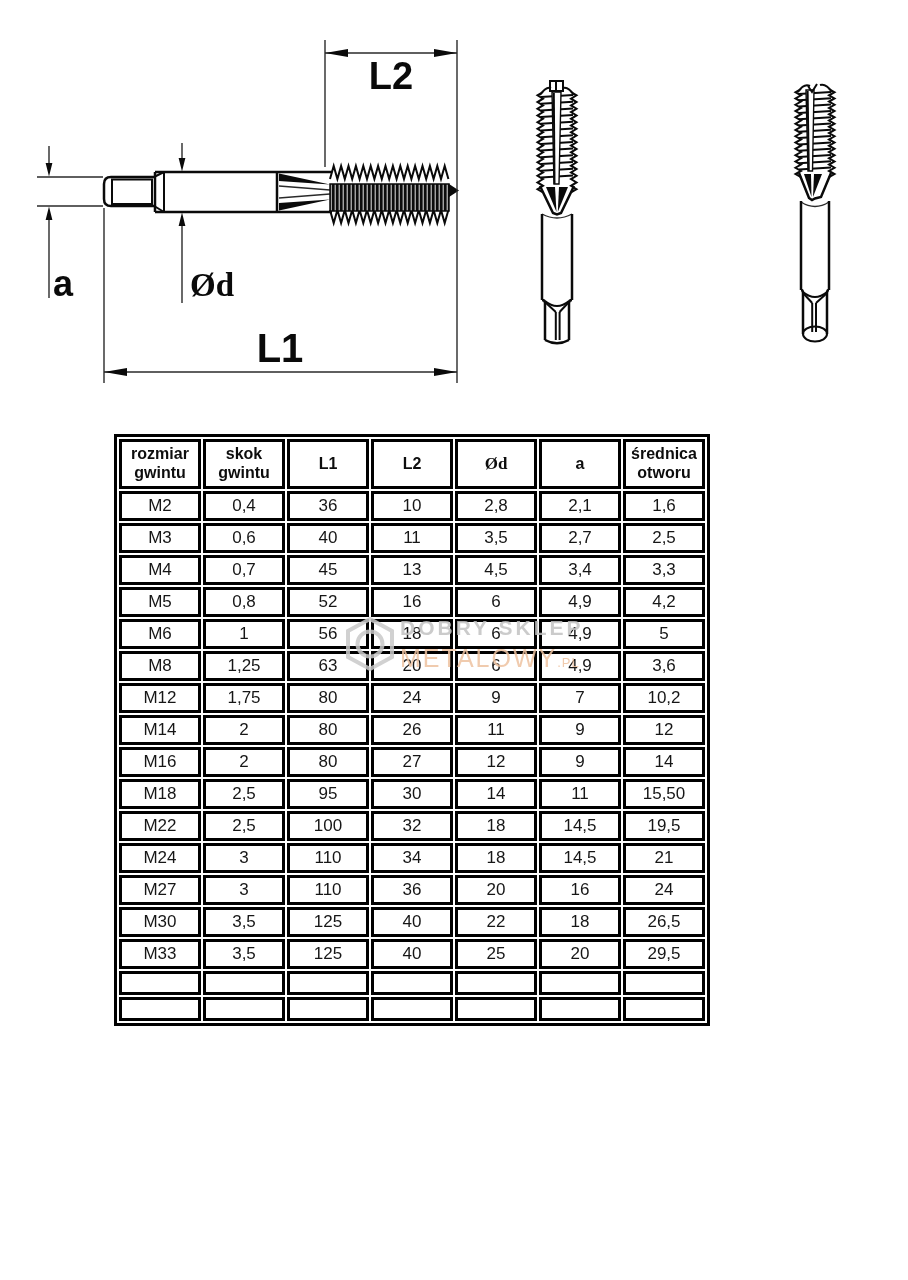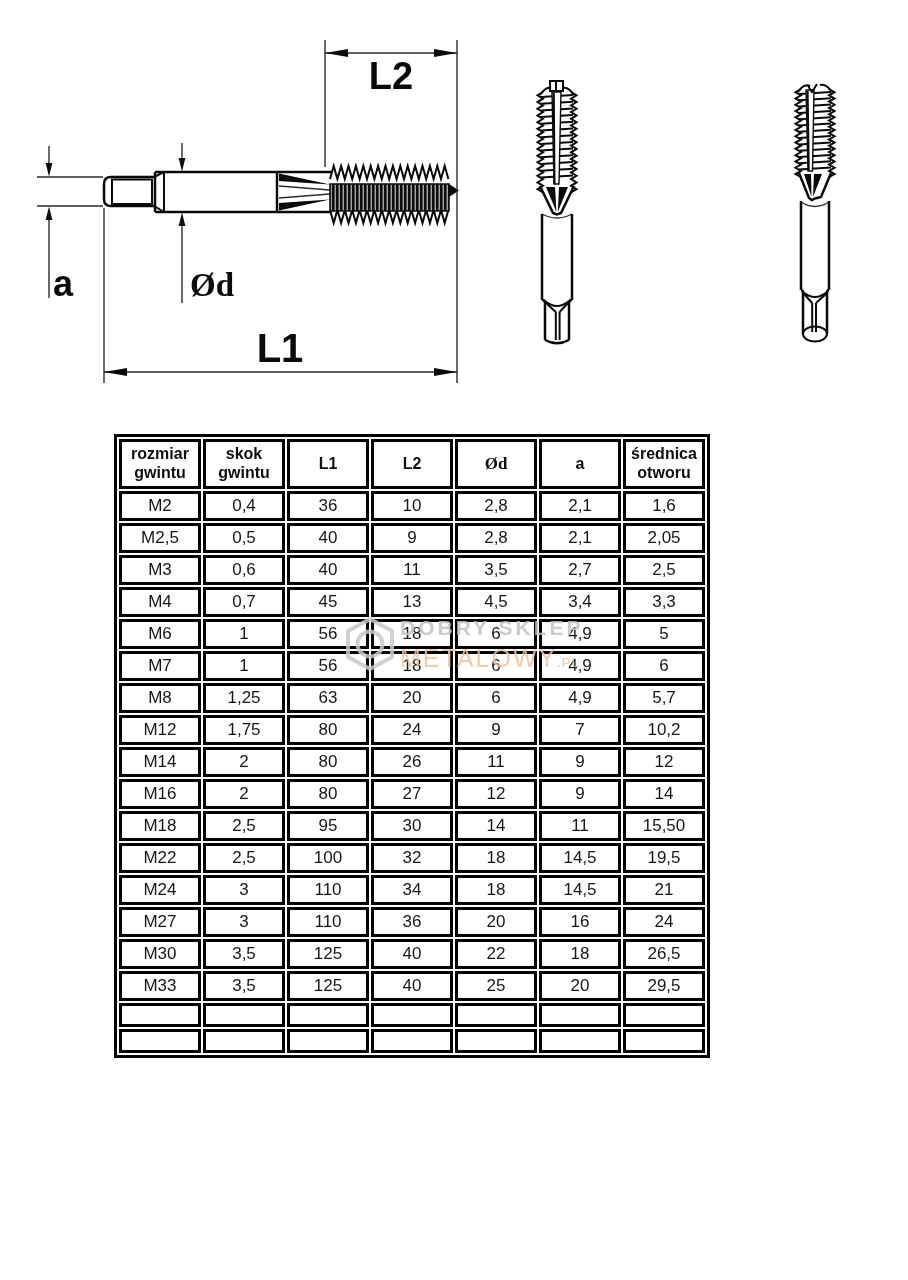--- a/index.html
+++ b/index.html
@@ -235,72 +235,63 @@
         <tr>
           <td>M2</td>
           <td>0,4</td>
           <td>36</td>
           <td>10</td>
           <td>2,8</td>
           <td>2,1</td>
           <td>1,6</td>
         </tr>
         <tr>
-          <td>M2,5</td>
-          <td>0,5</td>
-          <td>40</td>
-          <td>9</td>
-          <td>2,8</td>
-          <td>2,1</td>
-          <td>2,05</td>
-        </tr>
-        <tr>
           <td>M3</td>
           <td>0,6</td>
           <td>40</td>
           <td>11</td>
           <td>3,5</td>
           <td>2,7</td>
           <td>2,5</td>
         </tr>
         <tr>
           <td>M4</td>
           <td>0,7</td>
           <td>45</td>
           <td>13</td>
           <td>4,5</td>
           <td>3,4</td>
           <td>3,3</td>
         </tr>
         <tr>
+          <td>M5</td>
+          <td>0,8</td>
+          <td>52</td>
+          <td>16</td>
+          <td>6</td>
+          <td>4,9</td>
+          <td>4,2</td>
+        </tr>
+        <tr>
           <td>M6</td>
           <td>1</td>
           <td>56</td>
           <td>18</td>
           <td>6</td>
           <td>4,9</td>
           <td>5</td>
         </tr>
         <tr>
-          <td>M7</td>
-          <td>1</td>
-          <td>56</td>
-          <td>18</td>
-          <td>6</td>
-          <td>4,9</td>
-          <td>6</td>
-        </tr>
-        <tr>
           <td>M8</td>
           <td>1,25</td>
           <td>63</td>
           <td>20</td>
           <td>6</td>
           <td>4,9</td>
-          <td>5,7</td>
+          <td>3,6</td>
         </tr>
         <tr>
           <td>M12</td>
           <td>1,75</td>
           <td>80</td>
           <td>24</td>
           <td>9</td>
           <td>7</td>
           <td>10,2</td>
         </tr>

